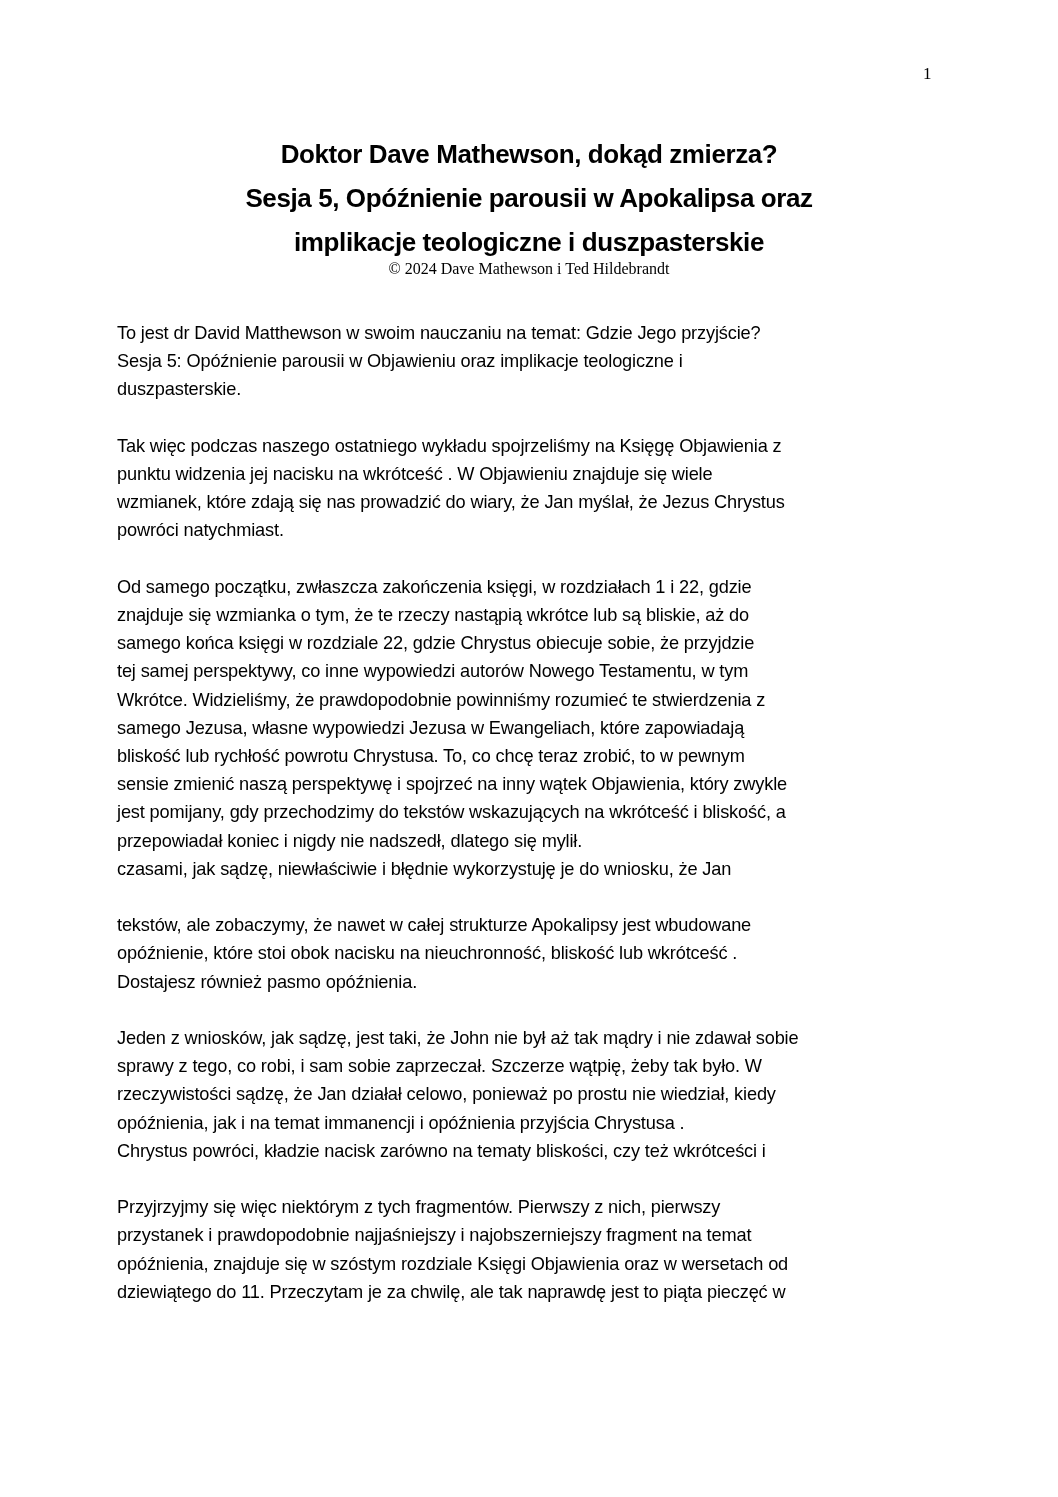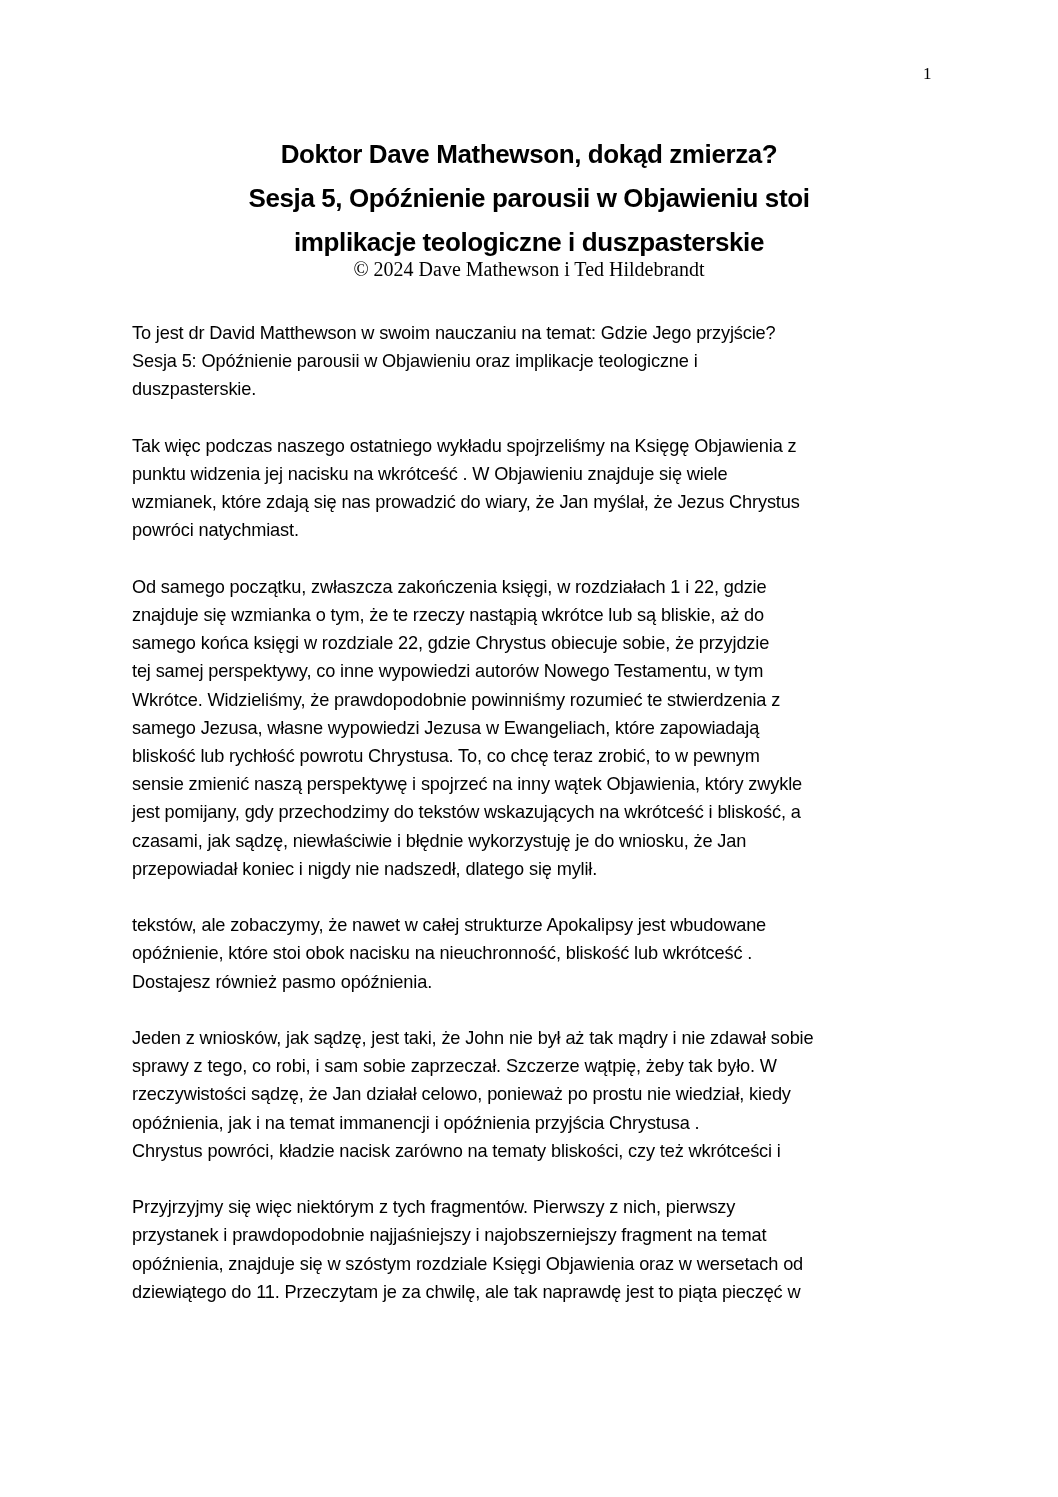--- a/index.html
+++ b/index.html
@@ -9,39 +9,39 @@
     font-family: "Liberation Serif", serif; font-size: 17px;
   }
   .title-block {
     position: absolute; top: 132px; left: 100px; width: 858px; text-align: center;
   }
   .title-line {
     font-family: "Liberation Sans", sans-serif; font-weight: bold;
     font-size: 26px; line-height: 44px; letter-spacing: -0.4px;
   }
   .copyright {
-    font-family: "Liberation Serif", serif; font-size: 20px; line-height: 22px;
+    font-family: "Liberation Serif", serif; font-size: 16px; line-height: 22px;
     margin-top: -6px;
   }
   .body-text {
-    position: absolute; top: 319px; left: 132px; width: 800px;
+    position: absolute; top: 319px; left: 117px; width: 800px;
     font-family: "Liberation Sans", sans-serif; font-size: 18.2px;
     line-height: 28.2px; letter-spacing: -0.15px;
   }
   .para { margin: 0 0 28.2px 0; }
   .line { display: block; white-space: nowrap; }
 </style>
 </head>
 <body>
 
 <div class="page-number">1</div>
 
 <div class="title-block">
   <div class="title-line">Doktor Dave Mathewson, dokąd zmierza?</div>
-  <div class="title-line">Sesja 5, Opóźnienie parousii w Objawieniu stoi</div>
+  <div class="title-line">Sesja 5, Opóźnienie parousii w Apokalipsa oraz</div>
   <div class="title-line">implikacje teologiczne i duszpasterskie</div>
   <div class="copyright">© 2024 Dave Mathewson i Ted Hildebrandt</div>
 </div>
 
 <div class="body-text">
   <div class="para">
     <span class="line">To jest dr David Matthewson w swoim nauczaniu na temat: Gdzie Jego przyjście?</span>
     <span class="line">Sesja 5: Opóźnienie parousii w Objawieniu oraz implikacje teologiczne i</span>
     <span class="line">duszpasterskie.</span>
   </div>
@@ -54,22 +54,22 @@
   <div class="para">
     <span class="line">Od samego początku, zwłaszcza zakończenia księgi, w rozdziałach 1 i 22, gdzie</span>
     <span class="line">znajduje się wzmianka o tym, że te rzeczy nastąpią wkrótce lub są bliskie, aż do</span>
     <span class="line">samego końca księgi w rozdziale 22, gdzie Chrystus obiecuje sobie, że przyjdzie</span>
     <span class="line">tej samej perspektywy, co inne wypowiedzi autorów Nowego Testamentu, w tym</span>
     <span class="line">Wkrótce. Widzieliśmy, że prawdopodobnie powinniśmy rozumieć te stwierdzenia z</span>
     <span class="line">samego Jezusa, własne wypowiedzi Jezusa w Ewangeliach, które zapowiadają</span>
     <span class="line">bliskość lub rychłość powrotu Chrystusa. To, co chcę teraz zrobić, to w pewnym</span>
     <span class="line">sensie zmienić naszą perspektywę i spojrzeć na inny wątek Objawienia, który zwykle</span>
     <span class="line">jest pomijany, gdy przechodzimy do tekstów wskazujących na wkrótceść i bliskość, a</span>
+    <span class="line">przepowiadał koniec i nigdy nie nadszedł, dlatego się mylił.</span>
     <span class="line">czasami, jak sądzę, niewłaściwie i błędnie wykorzystuję je do wniosku, że Jan</span>
-    <span class="line">przepowiadał koniec i nigdy nie nadszedł, dlatego się mylił.</span>
   </div>
   <div class="para">
     <span class="line">tekstów, ale zobaczymy, że nawet w całej strukturze Apokalipsy jest wbudowane</span>
     <span class="line">opóźnienie, które stoi obok nacisku na nieuchronność, bliskość lub wkrótceść .</span>
     <span class="line">Dostajesz również pasmo opóźnienia.</span>
   </div>
   <div class="para">
     <span class="line">Jeden z wniosków, jak sądzę, jest taki, że John nie był aż tak mądry i nie zdawał sobie</span>
     <span class="line">sprawy z tego, co robi, i sam sobie zaprzeczał. Szczerze wątpię, żeby tak było. W</span>
     <span class="line">rzeczywistości sądzę, że Jan działał celowo, ponieważ po prostu nie wiedział, kiedy</span>

